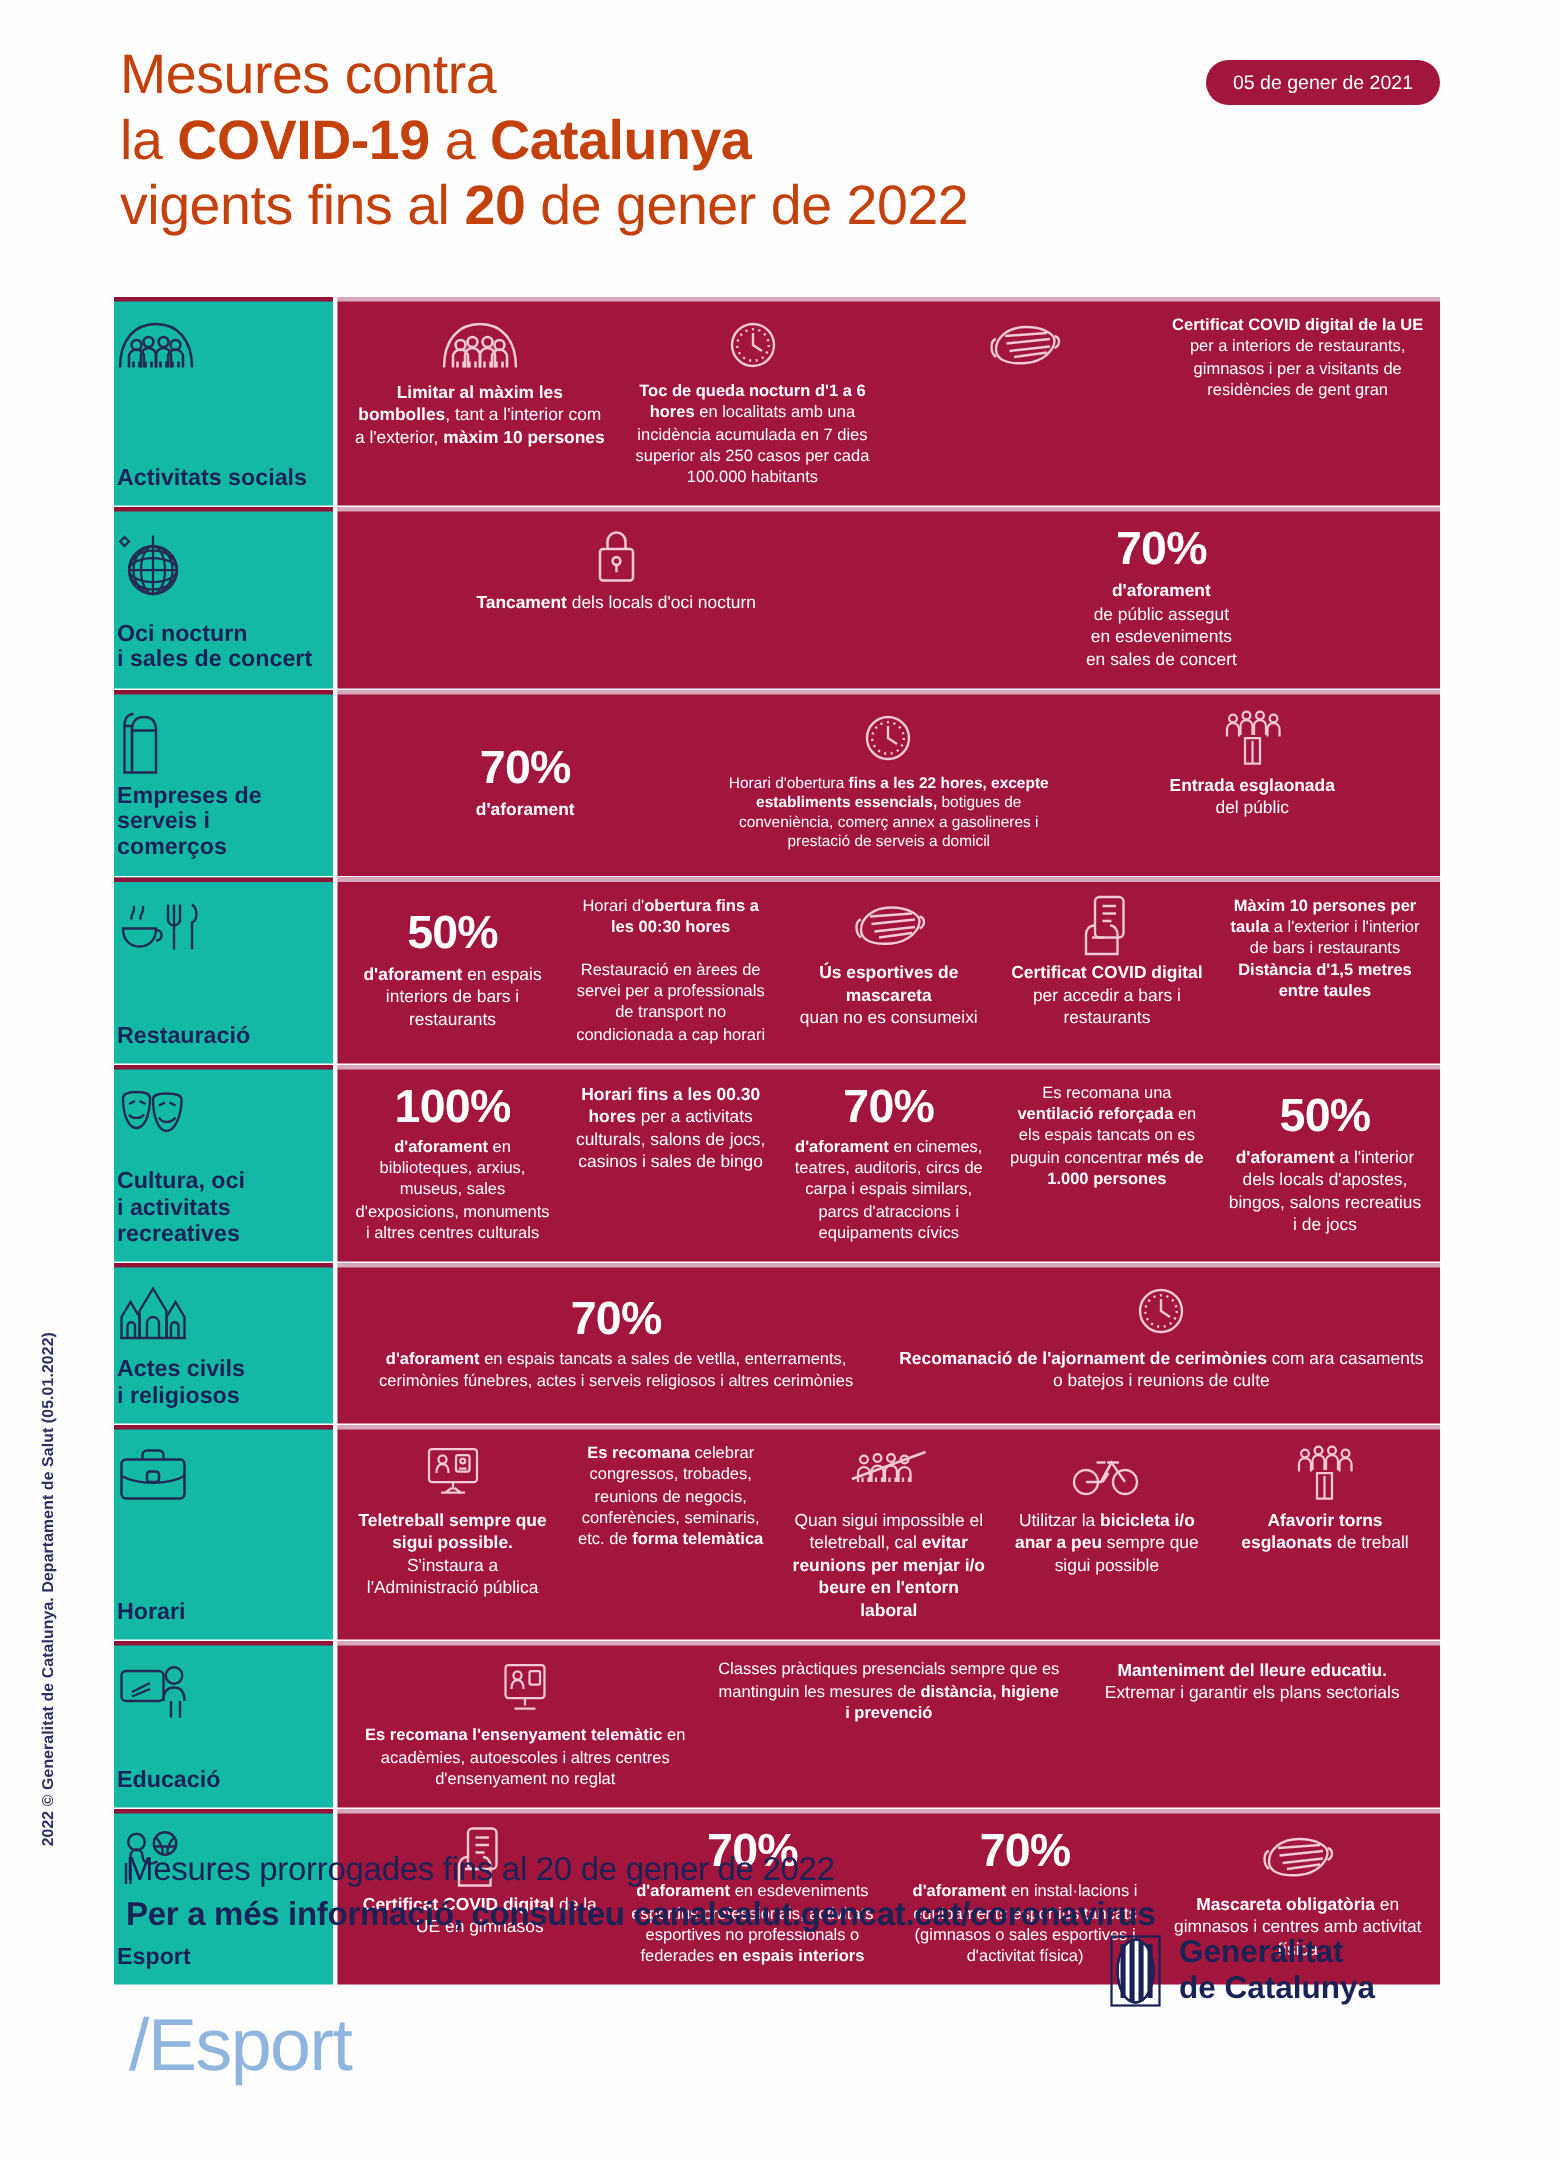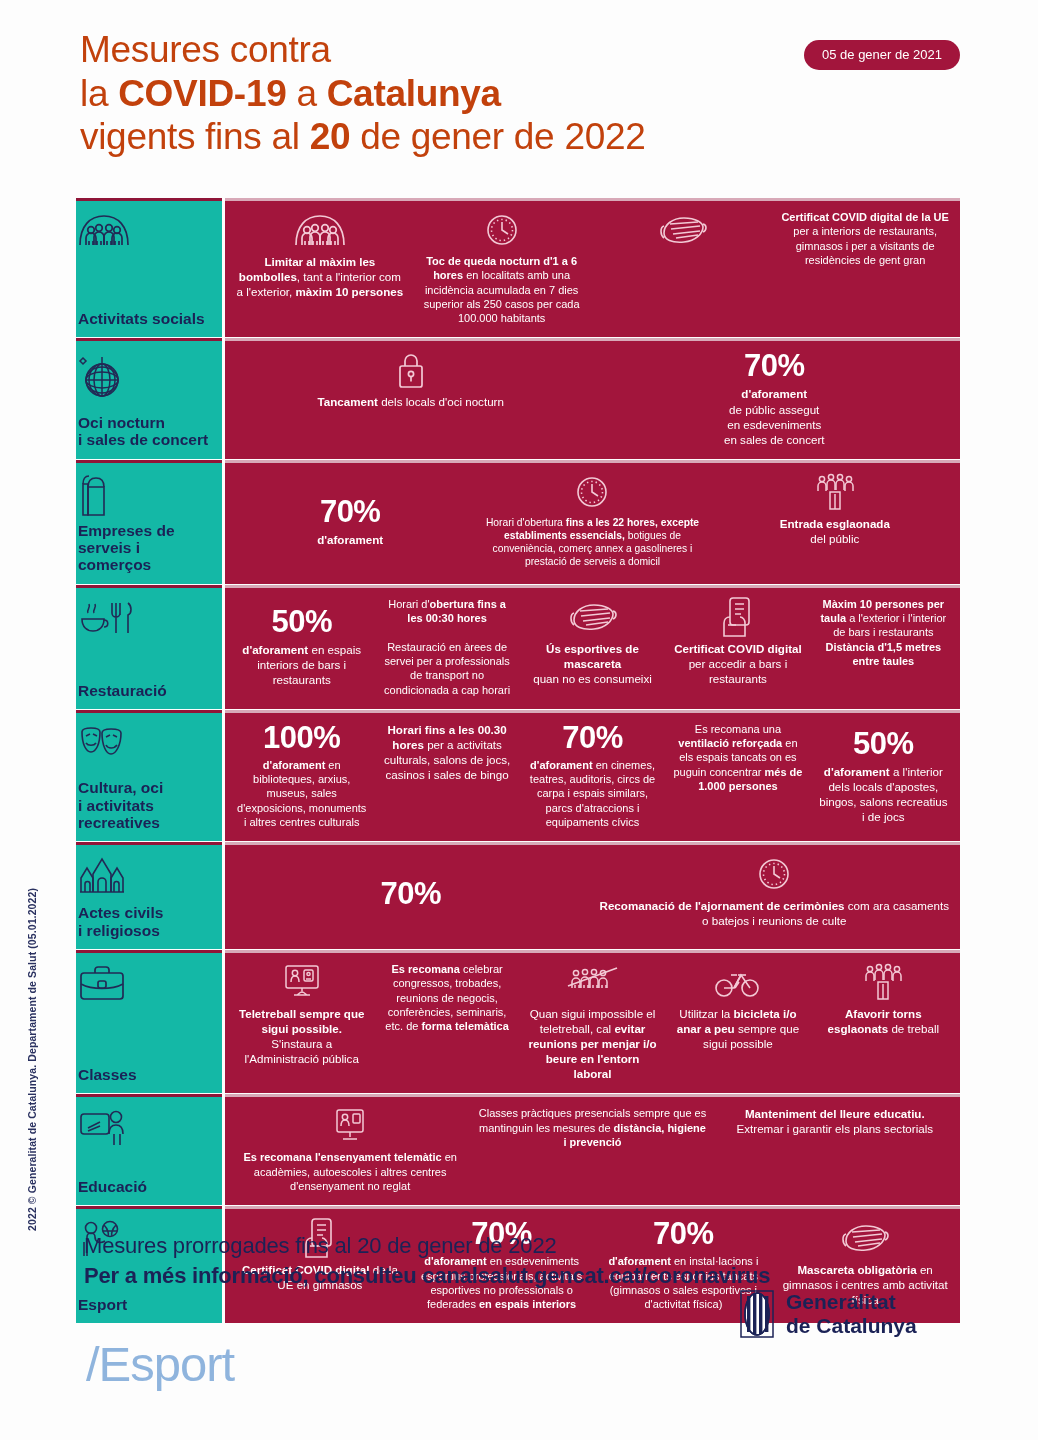--- a/index.html
+++ b/index.html
@@ -362,20 +362,21 @@
      <path d="M7 36 v-8 a2.5 2.5 0 0 1 5 0 v8"></path>
      <path d="M20 36 v-10 a4 4 0 0 1 8 0 v10"></path>
      <path d="M36 36 v-8 a2.5 2.5 0 0 1 5 0 v8"></path>
             </svg>
           </div>
           <div class="cat-label">Actes civils<br>i religiosos</div>
         </div>
         <div class="cells">
           <div class="cell mid">
             <div class="pct">70%</div>
+            <div class="txt sm"><b>d'aforament</b> en espais tancats a sales de vetlla, enterraments, cerimònies fúnebres, actes i serveis religiosos i altres cerimònies</div>
           </div>
           <div class="cell">
             <div class="cell-icon">
               <svg width="34" height="34" viewBox="0 0 34 34" fill="none" stroke="currentColor" stroke-width="1.6">
      <circle cx="17" cy="17" r="14"></circle>
                 <circle cx="17" cy="17" r="10.5" stroke-dasharray="1.4 3"></circle>
      <path d="M17 9 v8 l6 4"></path>
               </svg>
             </div>
             <div class="txt"><b>Recomanació de l'ajornament de cerimònies</b> com ara casaments o batejos i reunions de culte</div>
@@ -390,21 +391,21 @@
         </div>
         <div class="cat">
           <div class="cat-icon">
             <svg width="48" height="38" viewBox="0 0 48 38" fill="none" stroke="currentColor" stroke-width="1.7">
      <rect x="3" y="9" width="42" height="26" rx="3"></rect>
      <path d="M17 9 V6 a3 3 0 0 1 3 -3 h8 a3 3 0 0 1 3 3 v3"></path>
      <path d="M3 20 C14 26 34 26 45 20"></path>
      <rect x="20" y="17" width="8" height="7" rx="2"></rect>
             </svg>
           </div>
-          <div class="cat-label">Classes</div>
+          <div class="cat-label">Horari</div>
         </div>
         <div class="cells">
           <div class="cell">
             <div class="cell-icon">
               <svg width="40" height="38" viewBox="0 0 40 38" fill="none" stroke="currentColor" stroke-width="1.5">
      <rect x="4" y="3" width="32" height="22" rx="2"></rect>
      <circle cx="13" cy="10" r="2.7"></circle>
                 <path d="M9 19 C9 14 11 13 13 13 C15 13 17 14 17 19"></path>
      <rect x="22" y="7" width="9" height="11" rx="1.5"></rect>
                 <circle cx="26.5" cy="11" r="1.6"></circle>

